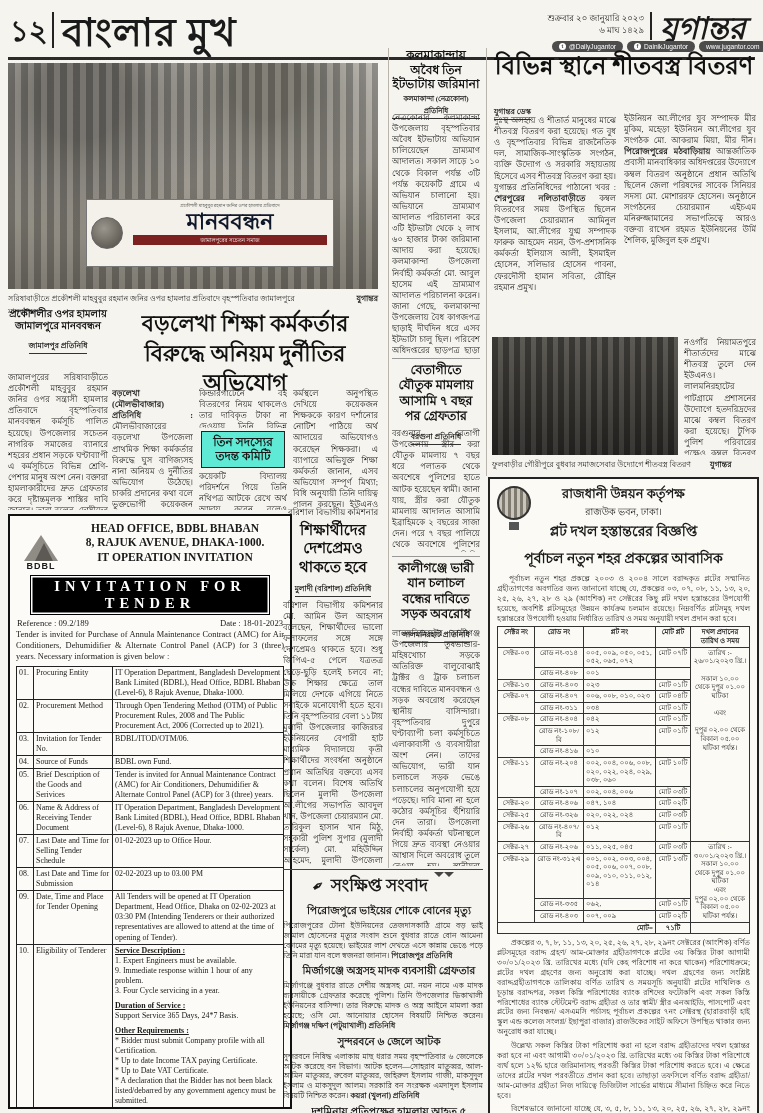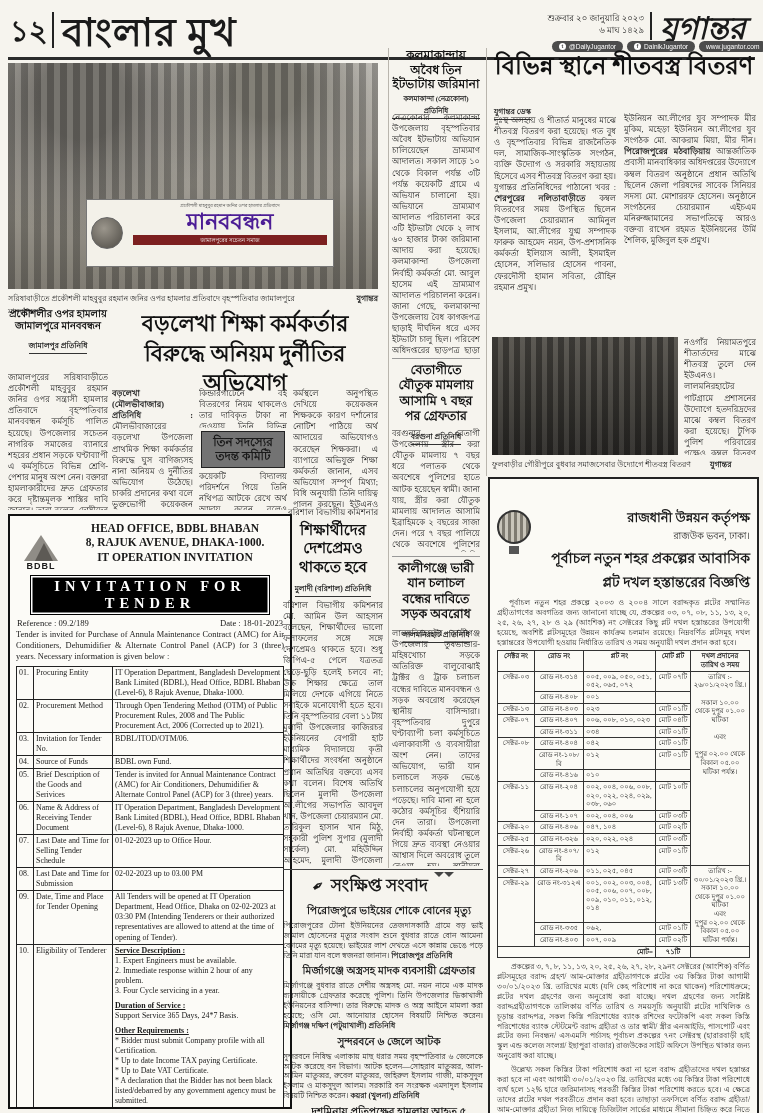--- a/index.html
+++ b/index.html
@@ -83,21 +83,21 @@
   </div>
   <div class="abs" style="left:8px;top:57px;width:747px;height:3px;background:#2b2b2b;"></div>
 
   <div class="abs photo" style="left:8px;top:63px;width:370px;height:226px;">
     <div style="position:absolute;left:78px;top:136px;width:246px;height:66px;background:#f3f1e9;border:1px solid #777;display:flex;">
       <div style="width:40px;display:flex;align-items:center;justify-content:center;">
         <div style="width:30px;height:30px;border-radius:50%;background:radial-gradient(circle at 40% 35%,#9b968c,#4d4a44);border:1px solid #666;"></div>
       </div>
       <div style="flex:1;text-align:center;overflow:hidden;">
         <div style="font-size:4.6px;color:#444;margin-top:2px;">প্রকৌশলী মাহবুবুর রহমান জনির ওপর হামলার প্রতিবাদে</div>
-        <div style="font-size:22px;font-weight:bold;line-height:1.1;color:#4c1d95;">মানববন্ধন</div>
+        <div style="font-size:22px;font-weight:bold;line-height:1.1;color:#0f172a;">মানববন্ধন</div>
         <div style="background:#7c2020;color:#fff;font-size:5.5px;line-height:10px;height:10px;margin:1px 6px 0 6px;">জামালপুরের সচেতন সমাজ</div>
       </div>
     </div>
   </div>
   <div class="abs" style="left:8px;top:292px;width:370px;display:flex;justify-content:space-between;">
     <span class="caption" style="width:318px;">সরিষাবাড়ীতে প্রকৌশলী মাহবুবুর রহমান জনির ওপর হামলার প্রতিবাদে বৃহস্পতিবার জামালপুরে মানববন্ধন</span>
     <span class="credit">যুগান্তর</span>
   </div>
 
   <div class="abs" style="left:8px;top:308px;width:100px;text-align:center;">
@@ -106,21 +106,21 @@
   </div>
   <div class="abs bt" style="left:8px;top:372px;width:100px;height:138px;">জামালপুরের সরিষাবাড়ীতে প্রকৌশলী মাহবুবুর রহমান জনির ওপর সন্ত্রাসী হামলার প্রতিবাদে বৃহস্পতিবার মানববন্ধন কর্মসূচি পালিত হয়েছে। উপজেলার সচেতন নাগরিক সমাজের ব্যানারে শহরের প্রধান সড়কে ঘণ্টাব্যাপী এ কর্মসূচিতে বিভিন্ন শ্রেণি-পেশার মানুষ অংশ নেন। বক্তারা হামলাকারীদের দ্রুত গ্রেফতার করে দৃষ্টান্তমূলক শাস্তির দাবি জানান। তারা বলেন, দোষীদের শাস্তি না হলে বৃহত্তর আন্দোলন গড়ে তোলা হবে। এ সময় উপস্থিত ছিলেন স্থানীয় জনপ্রতিনিধি, শিক্ষক, ব্যবসায়ীসহ নানা শ্রেণির মানুষ। ৪ সদস্যের একটি কমিটি ঘটনা তদন্তে মাঠে নেমেছে বলে জানা গেছে।</div>
 
   <div class="abs hl" style="left:112px;top:309px;width:266px;font-size:22px;line-height:1.35;">বড়লেখা শিক্ষা কর্মকর্তার বিরুদ্ধে অনিয়ম দুর্নীতির অভিযোগ</div>
   <div class="abs bt" style="left:112px;top:388px;width:81px;height:122px;">
     <span style="font-weight:bold;">বড়লেখা (মৌলভীবাজার) প্রতিনিধি :</span>
     <span>মৌলভীবাজারের বড়লেখা উপজেলা প্রাথমিক শিক্ষা কর্মকর্তার বিরুদ্ধে ঘুস বাণিজ্যসহ নানা অনিয়ম ও দুর্নীতির অভিযোগ উঠেছে। চাকরি প্রদানের কথা বলে ভুক্তভোগী কয়েকজন শিক্ষকের কাছ থেকে মোটা অঙ্কের টাকা নেওয়ার অভিযোগও রয়েছে। গত বছরের ১৬ জানুয়ারি শিক্ষা কর্মকর্তার নতুন বিধি চালু হলে ঘুস ছাড়া কোনো ফাইল নড়ে না বলে শিক্ষকরা অভিযোগ করেন।</span>
   </div>
   <div class="abs" style="left:199px;top:388px;width:88px;height:122px;overflow:hidden;">
     <div class="bt" style="height:40px;">কিন্ডারগার্টেনে বই বিতরণের নিয়ম থাকলেও তার দাবিকৃত টাকা না দেওয়ায় তিনি বিভিন্ন কিন্ডারগার্টেনের বই আটকে রাখেন। পরে মাসিক টাকা আদায়ের পর বই দেন বলে অভিযোগ করেছেন শিক্ষক প্রতিনিধিরা। এই কর্মকর্তার বিরুদ্ধে লিখিত অভিযোগে উপজেলার বিভিন্ন বিদ্যালয়ের ২৫ থেকে ৩০ জন শিক্ষক স্বাক্ষর করেছেন বলে জানা গেছে।</div>
-    <div style="border:1.5px solid #222;margin:3px 2px;padding:3px 2px;font-size:12px;font-weight:bold;text-align:center;line-height:1.2;background:#737373;">তিন সদস্যের তদন্ত কমিটি</div>
+    <div style="border:1.5px solid #222;margin:3px 2px;padding:3px 2px;font-size:12px;font-weight:bold;text-align:center;line-height:1.2;background:#5eead4;">তিন সদস্যের তদন্ত কমিটি</div>
     <div class="bt">কয়েকটি বিদ্যালয় পরিদর্শনে গিয়ে তিনি নথিপত্র আটকে রেখে অর্থ আদায় করেন বলেও অভিযোগ রয়েছে।</div>
   </div>
   <div class="abs bt" style="left:293px;top:388px;width:85px;height:122px;">কর্মস্থলে অনুপস্থিত দেখিয়ে কয়েকজন শিক্ষককে কারণ দর্শানোর নোটিশ পাঠিয়ে অর্থ আদায়ের অভিযোগও করেছেন শিক্ষকরা। এ ব্যাপারে অভিযুক্ত শিক্ষা কর্মকর্তা জানান, এসব অভিযোগ সম্পূর্ণ মিথ্যা; বিধি অনুযায়ী তিনি দায়িত্ব পালন করছেন। ইউএনও দুর্নীতি দমন কমিশনে অভিযোগ যাওয়ার পর জেলা প্রাথমিক শিক্ষা কর্মকর্তাকে প্রধান করে ৩ সদস্যের তদন্ত কমিটি গঠন করে দিয়েছেন।</div>
 
   <div id="tender" class="abs" style="left:8px;top:514px;width:268px;height:581px;">
     <div style="display:flex;">
       <div style="width:50px;text-align:center;padding-top:14px;">
         <div style="width:0;height:0;margin:0 auto;border-left:17px solid transparent;border-right:17px solid transparent;border-bottom:26px solid #8f8c86;position:relative;">
           <div style="position:absolute;left:-6px;top:8px;width:0;height:0;border-left:9px solid transparent;border-right:9px solid transparent;border-bottom:18px solid #5d5a55;"></div>
         </div>
@@ -184,21 +184,21 @@
             <td class="sn">09.</td>
             <td class="item">Date, Time and Place for Tender Opening</td>
             <td>All Tenders will be opened at IT Operation Department, Head Office, Dhaka on 02-02-2023 at 03:30 PM (Intending Tenderers or their authorized representatives are allowed to attend at the time of opening of Tender).</td>
           </tr>
           <tr>
             <td class="sn">10.</td>
             <td class="item">Eligibility of Tenderer</td>
             <td>
               <div style="font-weight: bold; text-decoration: underline;">Service Description :</div>
               <div>1. Expert Engineers must be available.</div>
-              <div>2. Immediate response within 2 hour of any problem.</div>
+              <div>9. Immediate response within 1 hour of any problem.</div>
               <div>3. Four Cycle servicing in a year.</div>
               <div style="font-weight: bold; text-decoration: underline; margin-top: 5px;">Duration of Service :</div>
               <div>Support Service 365 Days, 24*7 Basis.</div>
               <div style="font-weight: bold; text-decoration: underline; margin-top: 5px;">Other Requirements :</div>
               <div>* Bidder must submit Company profile with all Certification.</div>
               <div>* Up to date Income TAX paying Certificate.</div>
               <div>* Up to Date VAT Certificate.</div>
               <div>* A declaration that the Bidder has not been black listed/debarred by any government agency must be submitted.</div>
             </td>
           </tr>
@@ -275,30 +275,30 @@
     <span>ইউনিয়ন আ.লীগের যুব সম্পাদক মীর মুকিম, মহেড়া ইউনিয়ন আ.লীগের যুব সংগঠক মো. আকরাম মিয়া, মীর দীন। </span><span style="font-weight:bold;">পিরোজপুরের মঠবাড়িয়ায়</span><span> আন্তর্জাতিক প্রবাসী মানবাধিকার অধিদপ্তরের উদ্যোগে কম্বল বিতরণ অনুষ্ঠানে প্রধান অতিথি ছিলেন জেলা পরিষদের সাবেক সিনিয়র সদস্য মো. মোশাররফ হোসেন। অনুষ্ঠানে সংগঠনের চেয়ারম্যান এইচএম মনিরুজ্জামানের সভাপতিত্বে আরও বক্তব্য রাখেন রহমত ইউনিয়নের উর্মি শৈলিক, মুজিবুল হক প্রমুখ।</span>
   </div>
   <div class="abs photo photo-dark" style="left:492px;top:337px;width:186px;height:118px;"></div>
   <div class="abs bt" style="left:684px;top:337px;width:72px;height:118px;">নওগাঁর নিয়ামতপুরে শীতার্তদের মাঝে শীতবস্ত্র তুলে দেন ইউএনও। লালমনিরহাটের পাটগ্রামে প্রশাসনের উদ্যোগে হতদরিদ্রদের মাঝে কম্বল বিতরণ করা হয়েছে। টুপিক পুলিশ পরিবারের পক্ষেও কম্বল বিতরণ করা হয়।</div>
   <div class="abs" style="left:492px;top:458px;width:264px;display:flex;">
     <span class="caption" style="width:218px;">ফুলবাড়ীর গৌরীপুরে বুধবার সমাজসেবার উদ্যোগে শীতবস্ত্র বিতরণ</span>
     <span class="credit">যুগান্তর</span>
   </div>
 
   <div id="rajuk" class="abs" style="left:488px;top:477px;width:253px;height:626px;">
-    <div style="position:relative;text-align:right;margin-top:24px;">
+    <div style="position:relative;text-align:center;">
       <div style="position:absolute;left:0;top:2px;width:34px;height:44px;">
         <div style="width:30px;height:30px;border-radius:50%;border:2px solid #333;margin:0 auto;
                     background:repeating-linear-gradient(90deg,#c9c5ba 0 3px,#7e7a70 3px 6px);"></div>
         <div style="width:10px;height:8px;background:#555;margin:2px auto 0 auto;"></div>
       </div>
       <div style="font-size:13px;font-weight:bold;">রাজধানী উন্নয়ন কর্তৃপক্ষ</div>
       <div style="font-size:9.5px;">রাজউক ভবন, ঢাকা।</div>
+      <div style="font-size:14px;font-weight:bold;">প্লট দখল হস্তান্তরের বিজ্ঞপ্তি</div>
       <div style="font-size:14px;font-weight:bold;margin-top:3px;">পূর্বাচল নতুন শহর প্রকল্পের আবাসিক</div>
-      <div style="font-size:14px;font-weight:bold;">প্লট দখল হস্তান্তরের বিজ্ঞপ্তি</div>
     </div>
     <div class="r-para" style="text-indent:12px;margin-top:3px;">পূর্বাচল নতুন শহর প্রকল্পে ২০০৩ ও ২০০৪ সালে বরাদ্দকৃত প্লটের সম্মানিত গ্রহীতাগণের অবগতির জন্য জানানো যাচ্ছে যে, প্রকল্পের ০৩, ০৭, ০৮, ১১, ১৩, ২০, ২৫, ২৬, ২৭, ২৮ ও ২৯ (আংশিক) নং সেক্টরের কিছু প্লট দখল হস্তান্তরের উপযোগী হয়েছে, অবশিষ্ট প্লটসমূহের উন্নয়ন কার্যক্রম চলমান রয়েছে। নিম্নবর্ণিত প্লটসমূহ দখল হস্তান্তরের উপযোগী হওয়ায় নির্ধারিত তারিখ ও সময় অনুযায়ী দখল প্রদান করা হবে।</div>
     <table class="r-tab">
       <thead>
         <tr>
           <th style="width:32px;">সেক্টর নং</th>
           <th style="width:44px;">রোড নং</th>
           <th>প্লট নং</th>
           <th style="width:30px;">মোট প্লট</th>
           <th style="width:54px;">দখল প্রদানের তারিখ ও সময়</th>

